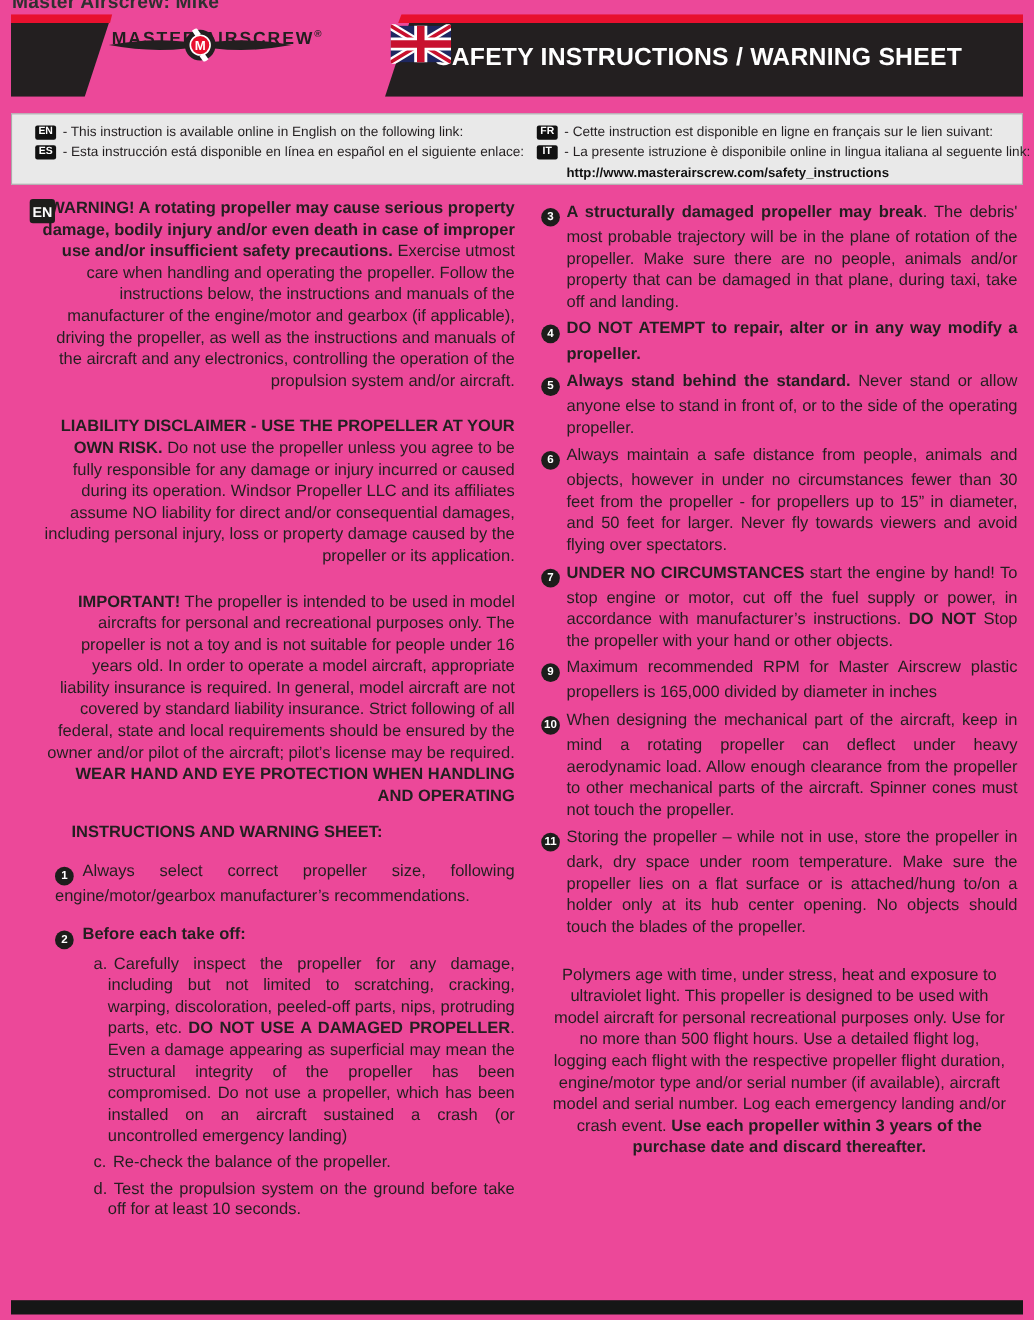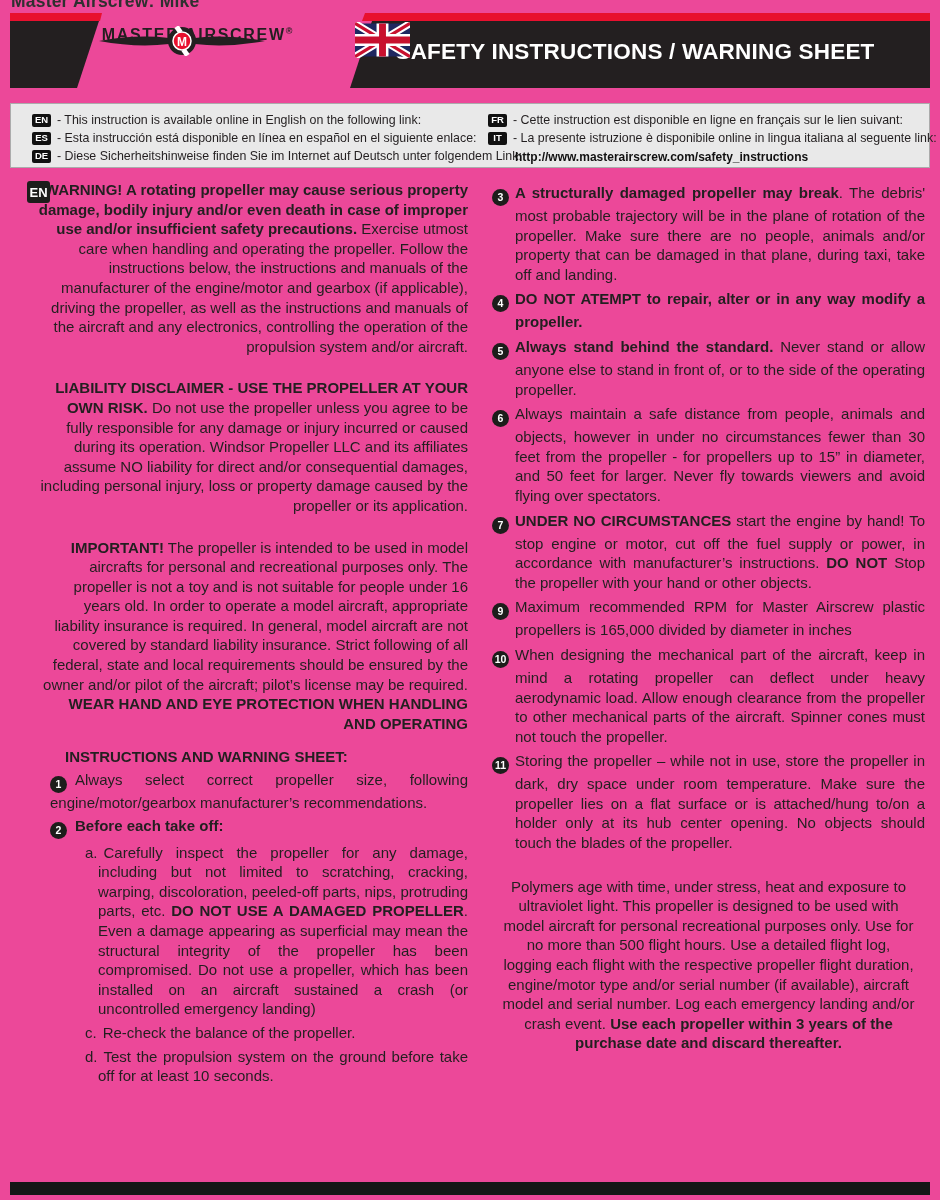--- a/index.html
+++ b/index.html
@@ -26,21 +26,21 @@
   
   .col{position:absolute;font-size:15px;line-height:19.6px;}
   .lcol{left:10px;top:180px;width:458px;}
   .rcol{left:478px;top:183px;width:452px;}
   .b{font-weight:700;}
   .lang-badge{position:absolute;left:27px;top:181px;width:23px;height:22px;background:#1d1d1b;color:#fff;font-weight:700;font-size:13px;border-radius:3px;display:flex;align-items:center;justify-content:center;z-index:3;}
   .lpara{margin:0 0 0 27px;text-align:right;}
   .mt22{margin-top:22px;}
   .heading{margin:14px 0 0 55px;font-weight:700;}
   .num{display:inline-block;width:17px;height:17px;border-radius:50%;background:#1d1d1b;color:#fff;font-size:10.5px;font-weight:700;text-align:center;line-height:17px;margin-right:8px;vertical-align:-3px;letter-spacing:0;text-indent:0;}
-  .litem{margin:3px 0 3px 40px;text-align:justify;}
+  .litem{margin:15px 0 3px 40px;text-align:justify;}
   .sub{margin:4px 0 4px 75px;padding-left:13px;text-indent:-13px;text-align:justify;}
   .marker{display:inline;margin-right:6px;}
   .ritem{margin:0 0 5px 0;padding-left:37px;padding-right:5px;text-indent:-23px;text-align:justify;}
   .ritem .num{margin-right:6px;}
   .polymers{margin:24px 14px 0 23px;text-align:center;}
   .footer{position:absolute;left:10px;top:1182px;width:920px;height:13px;background:#161616;}
 </style>
 </head>
 <body>
 
@@ -84,24 +84,20 @@
   <div class="langbox">
     <div class="lb-col lb-colL">
       <div class="lb-row">
         <span class="lb-badge">EN</span>
         <span>- This instruction is available online in English on the following link:</span>
       </div>
       <div class="lb-row">
         <span class="lb-badge">ES</span>
         <span>- Esta instrucción está disponible en línea en español en el siguiente enlace:</span>
       </div>
-      <div class="lb-row">
-        <span class="lb-badge">DE</span>
-        <span>- Diese Sicherheitshinweise finden Sie im Internet auf Deutsch unter folgendem Link:</span>
-      </div>
     </div>
     <div class="lb-col lb-colR">
       <div class="lb-row">
         <span class="lb-badge">FR</span>
         <span>- Cette instruction est disponible en ligne en français sur le lien suivant:</span>
       </div>
       <div class="lb-row">
         <span class="lb-badge">IT</span>
         <span>- La presente istruzione è disponibile online in lingua italiana al seguente link:</span>
       </div>

